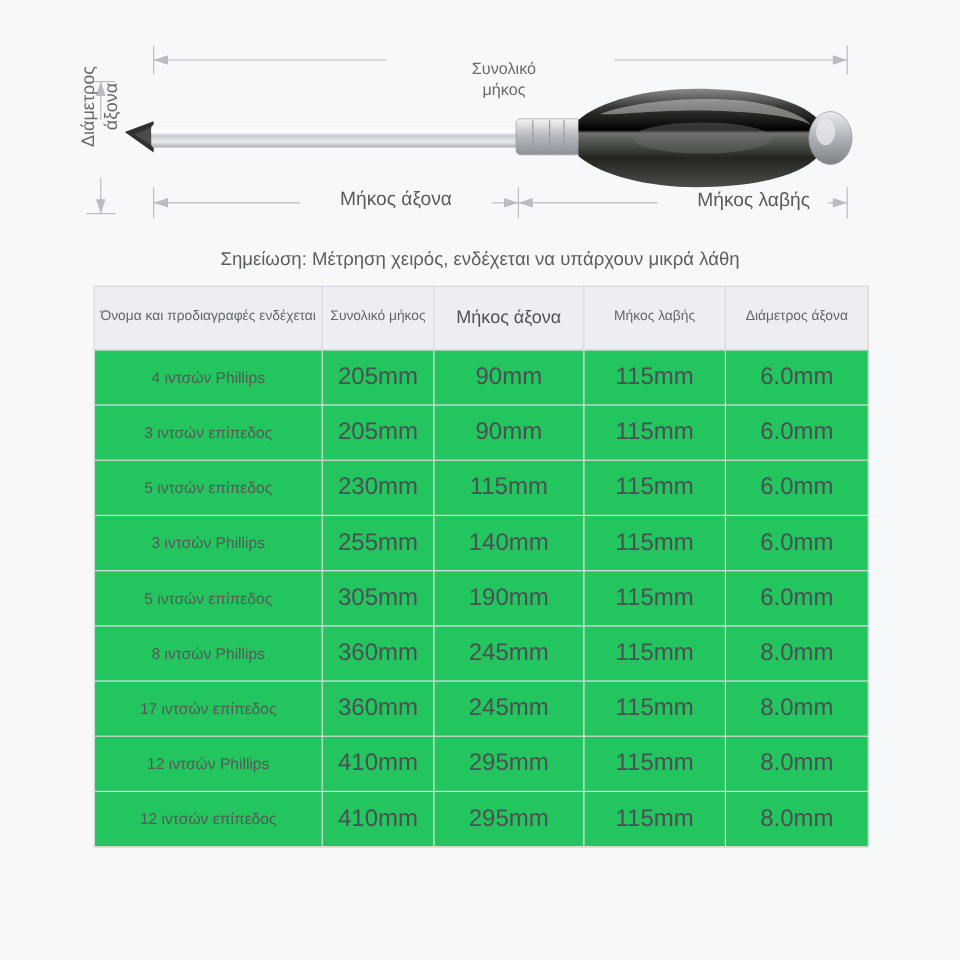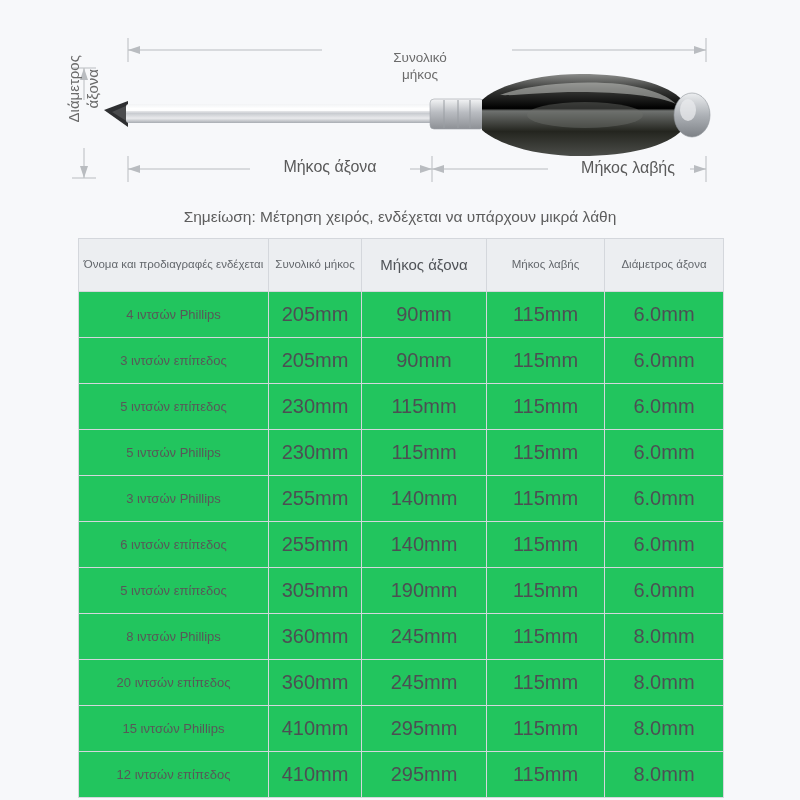--- a/index.html
+++ b/index.html
@@ -278,63 +278,49 @@
           <td class="val">6.0mm</td>
         </tr>
         <tr>
           <td class="name">5 ιντσών επίπεδος</td>
           <td class="val">230mm</td>
           <td class="val">115mm</td>
           <td class="val">115mm</td>
           <td class="val">6.0mm</td>
         </tr>
         <tr>
-          <td class="name">5 ιντσών Phillips</td>
-          <td class="val">230mm</td>
-          <td class="val">115mm</td>
-          <td class="val">115mm</td>
-          <td class="val">6.0mm</td>
-        </tr>
-        <tr>
           <td class="name">3 ιντσών Phillips</td>
           <td class="val">255mm</td>
           <td class="val">140mm</td>
           <td class="val">115mm</td>
           <td class="val">6.0mm</td>
         </tr>
         <tr>
-          <td class="name">6 ιντσών επίπεδος</td>
-          <td class="val">255mm</td>
-          <td class="val">140mm</td>
-          <td class="val">115mm</td>
-          <td class="val">6.0mm</td>
-        </tr>
-        <tr>
           <td class="name">5 ιντσών επίπεδος</td>
           <td class="val">305mm</td>
           <td class="val">190mm</td>
           <td class="val">115mm</td>
           <td class="val">6.0mm</td>
         </tr>
         <tr>
           <td class="name">8 ιντσών Phillips</td>
           <td class="val">360mm</td>
           <td class="val">245mm</td>
           <td class="val">115mm</td>
           <td class="val">8.0mm</td>
         </tr>
         <tr>
-          <td class="name">20 ιντσών επίπεδος</td>
+          <td class="name">17 ιντσών επίπεδος</td>
           <td class="val">360mm</td>
           <td class="val">245mm</td>
           <td class="val">115mm</td>
           <td class="val">8.0mm</td>
         </tr>
         <tr>
-          <td class="name">15 ιντσών Phillips</td>
+          <td class="name">12 ιντσών Phillips</td>
           <td class="val">410mm</td>
           <td class="val">295mm</td>
           <td class="val">115mm</td>
           <td class="val">8.0mm</td>
         </tr>
         <tr>
           <td class="name">12 ιντσών επίπεδος</td>
           <td class="val">410mm</td>
           <td class="val">295mm</td>
           <td class="val">115mm</td>

